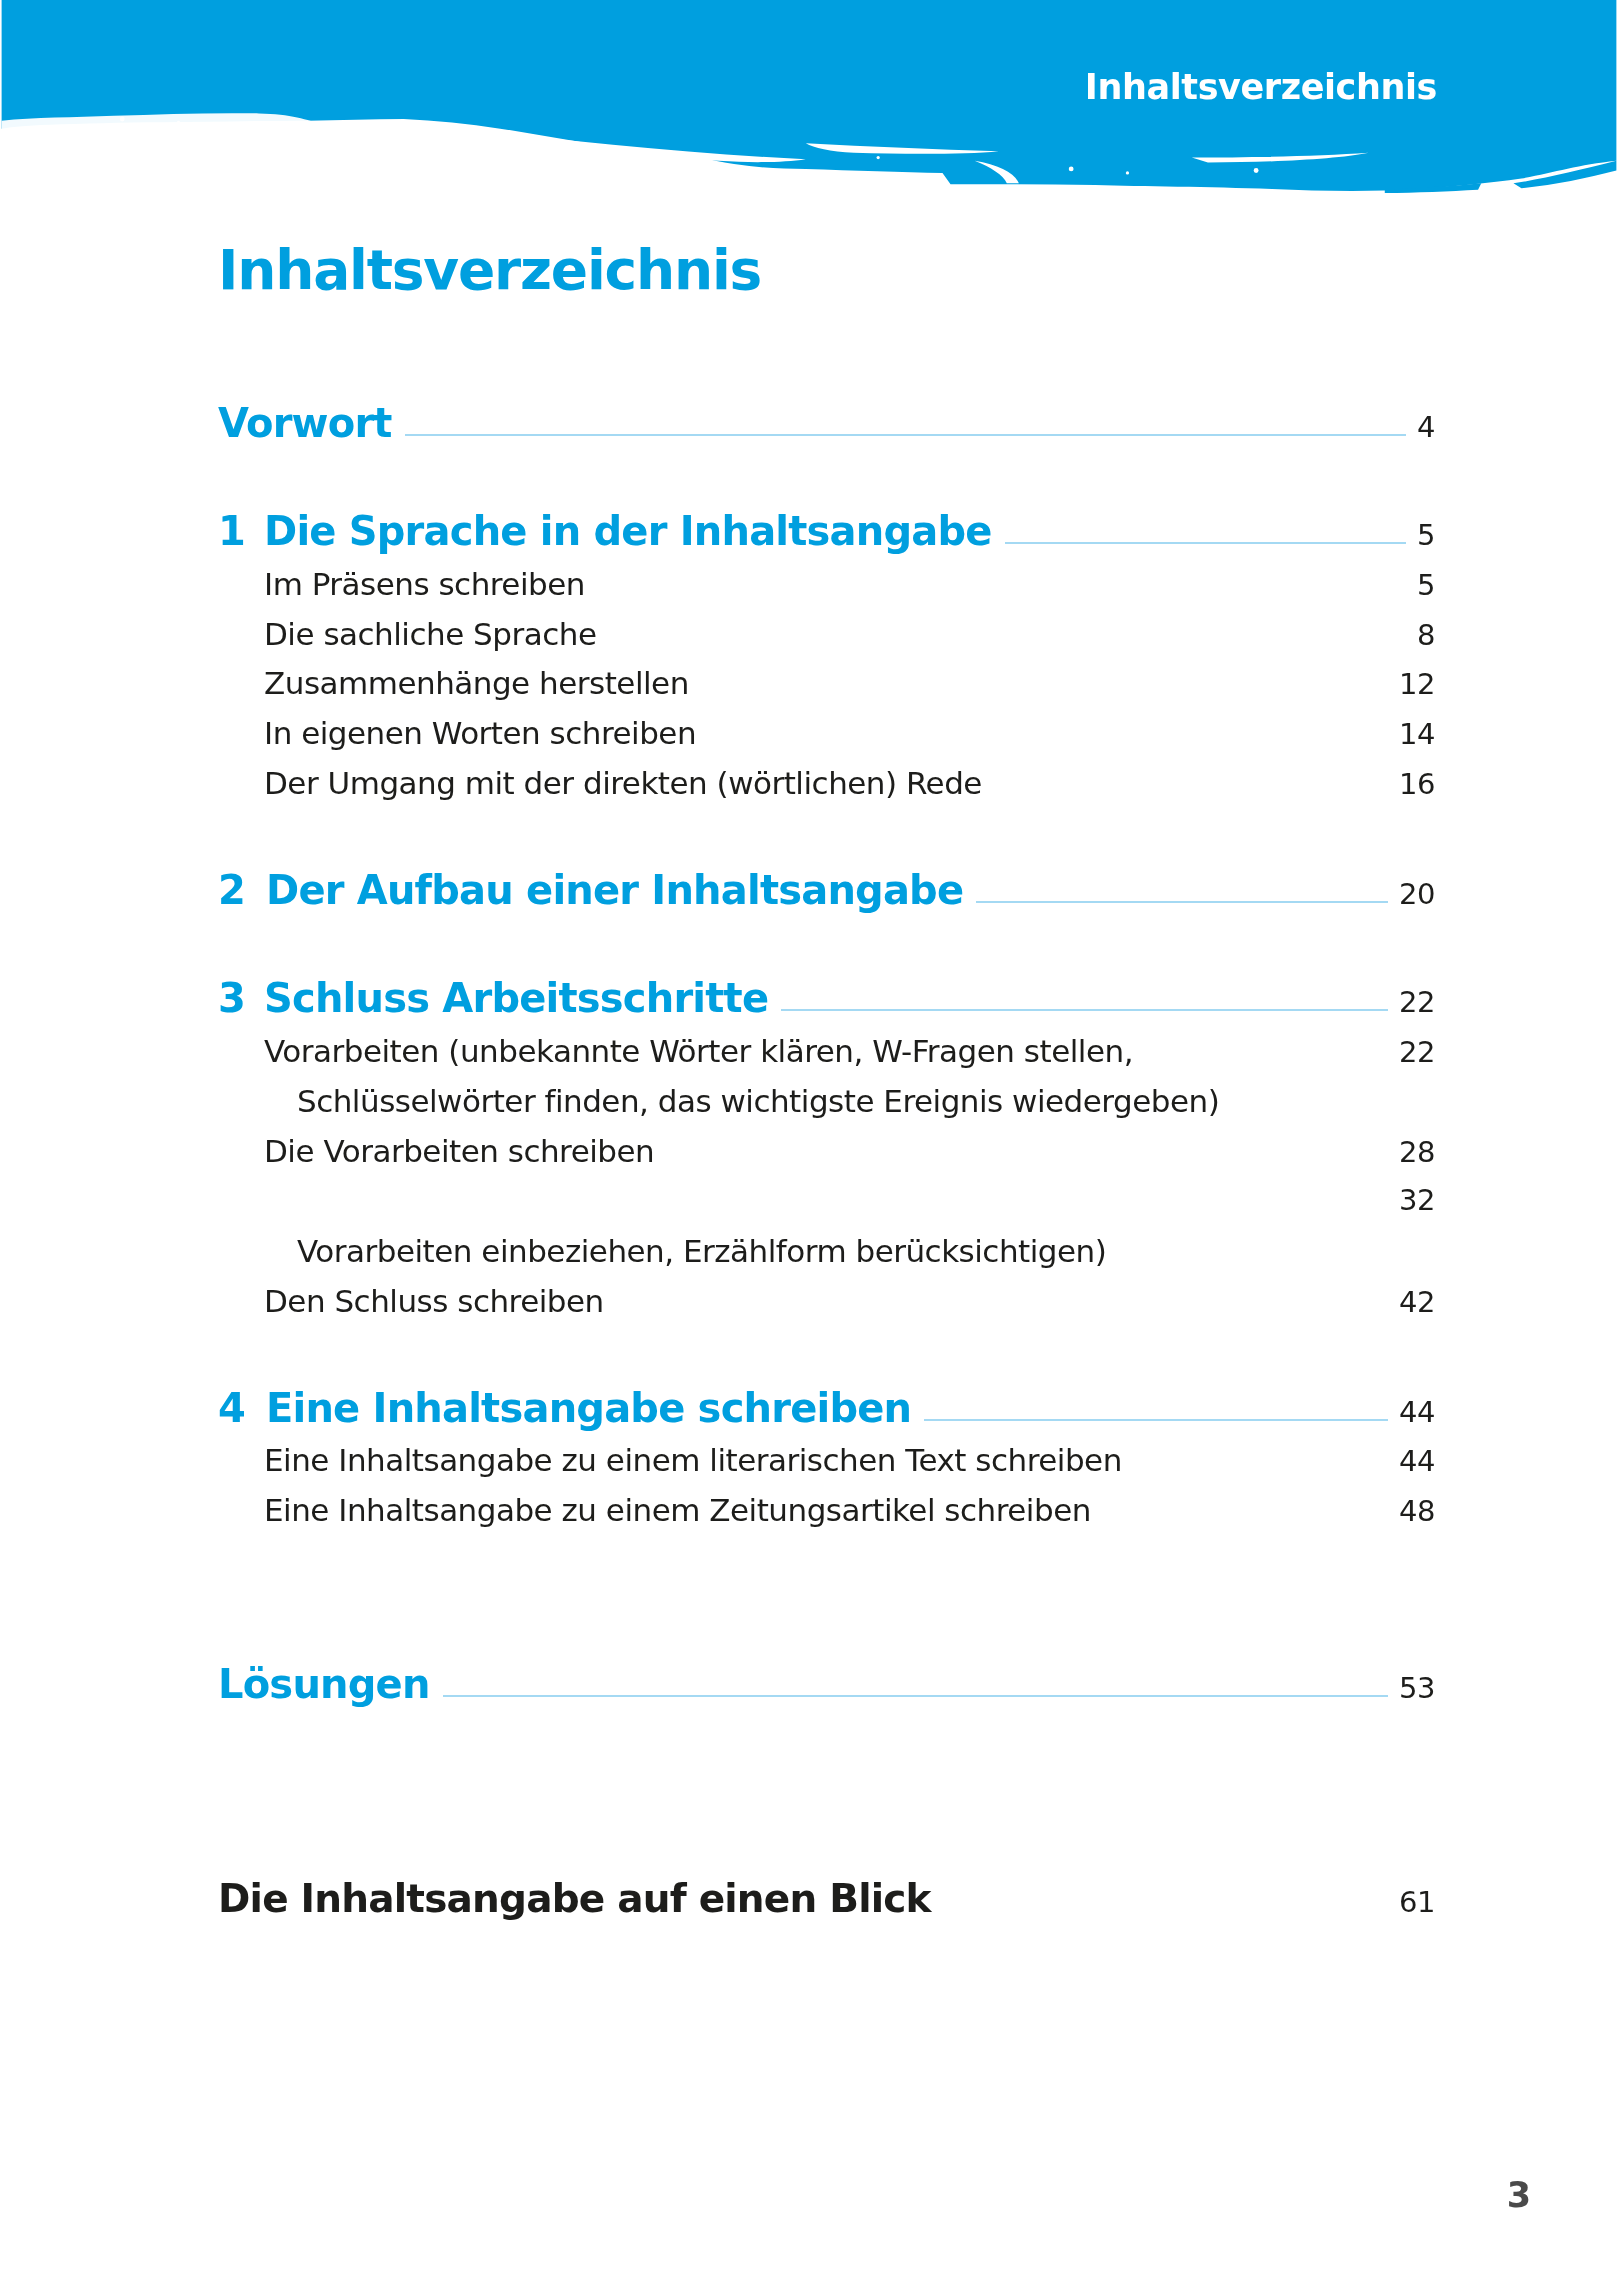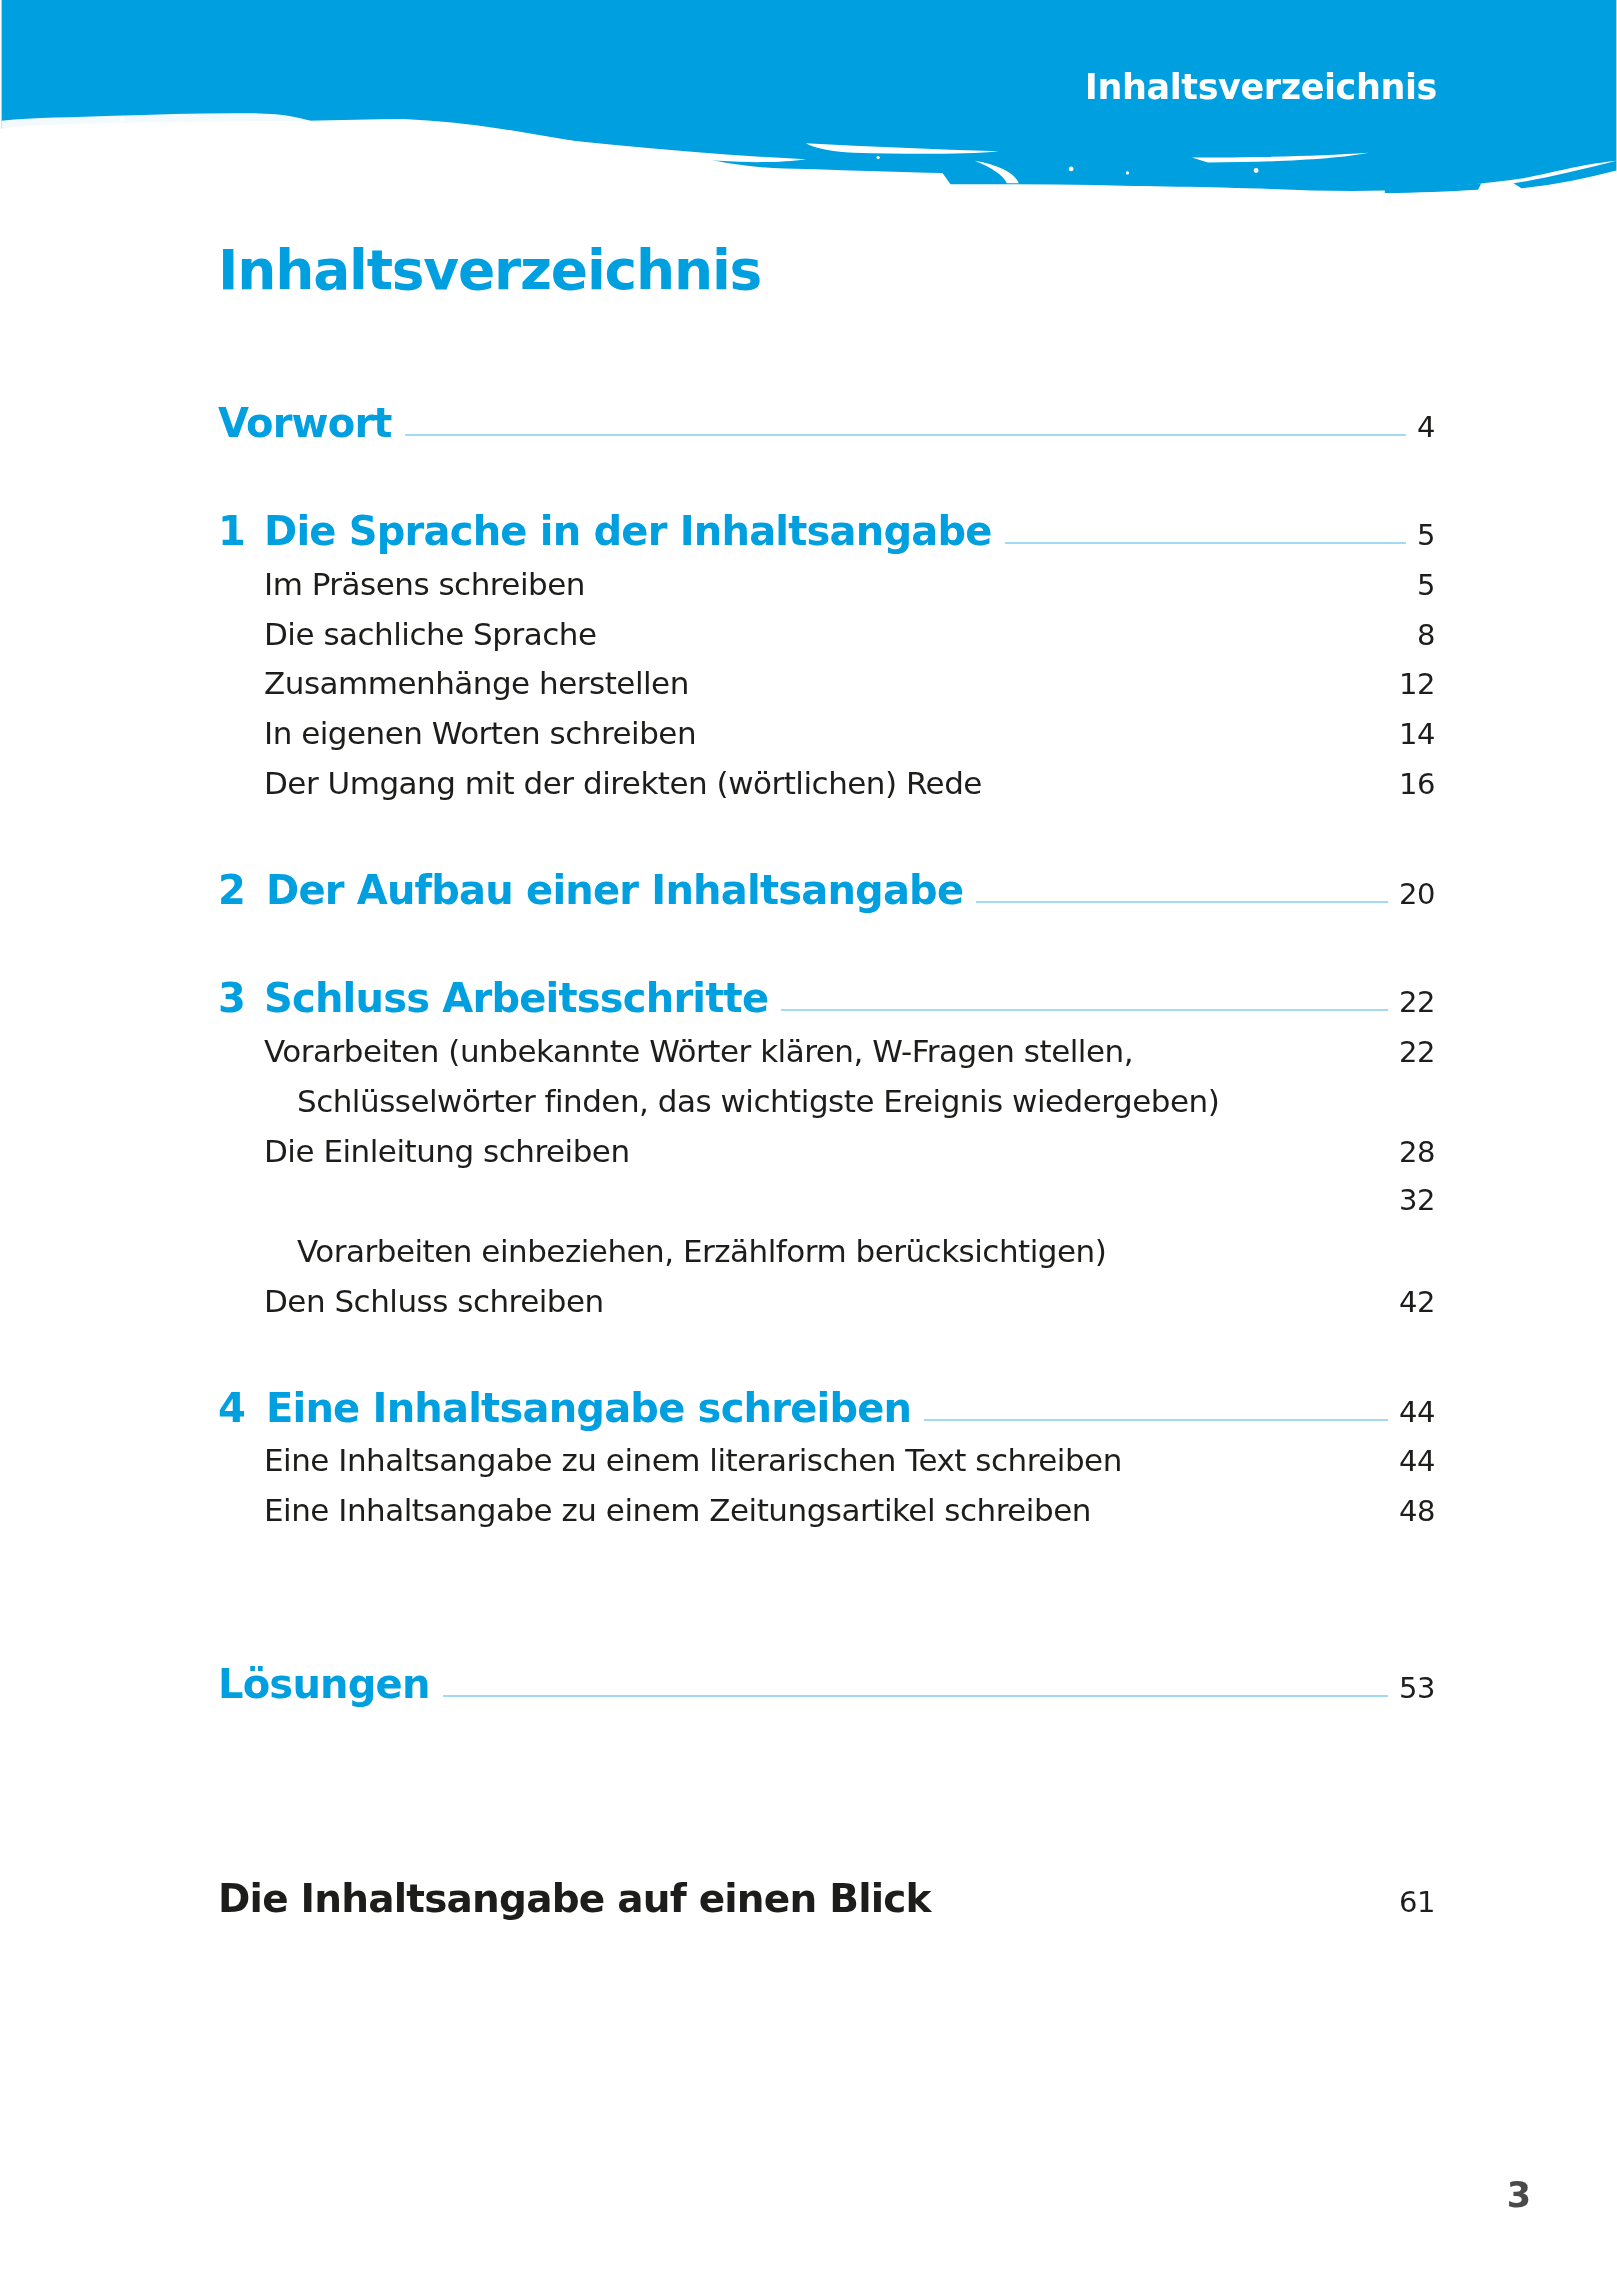--- a/index.html
+++ b/index.html
@@ -123,21 +123,21 @@
   </div>
   <div class="row sub" style="top:1033px;text-align:center;">
     <span class="label">Vorarbeiten (unbekannte Wörter klären, W-Fragen stellen,</span>
     <span class="spacer"></span>
     <span class="pnum">22</span>
   </div>
   <div class="row sub cont" style="top:1083px;">
     <span class="label">Schlüsselwörter finden, das wichtigste Ereignis wiedergeben)</span>
   </div>
   <div class="row sub" style="top:1133px;">
-    <span class="label">Die Einleitung schreiben</span>
+    <span class="label">Die Vorarbeiten schreiben</span>
     <span class="spacer"></span>
     <span class="pnum">28</span>
   </div>
   <div class="row sub" style="top:1183px;">
     <span class="spacer"></span>
     <span class="pnum">32</span>
   </div>
   <div class="row sub cont" style="top:1233px;">
     <span class="label">Vorarbeiten einbeziehen, Erzählform berücksichtigen)</span>
   </div>

